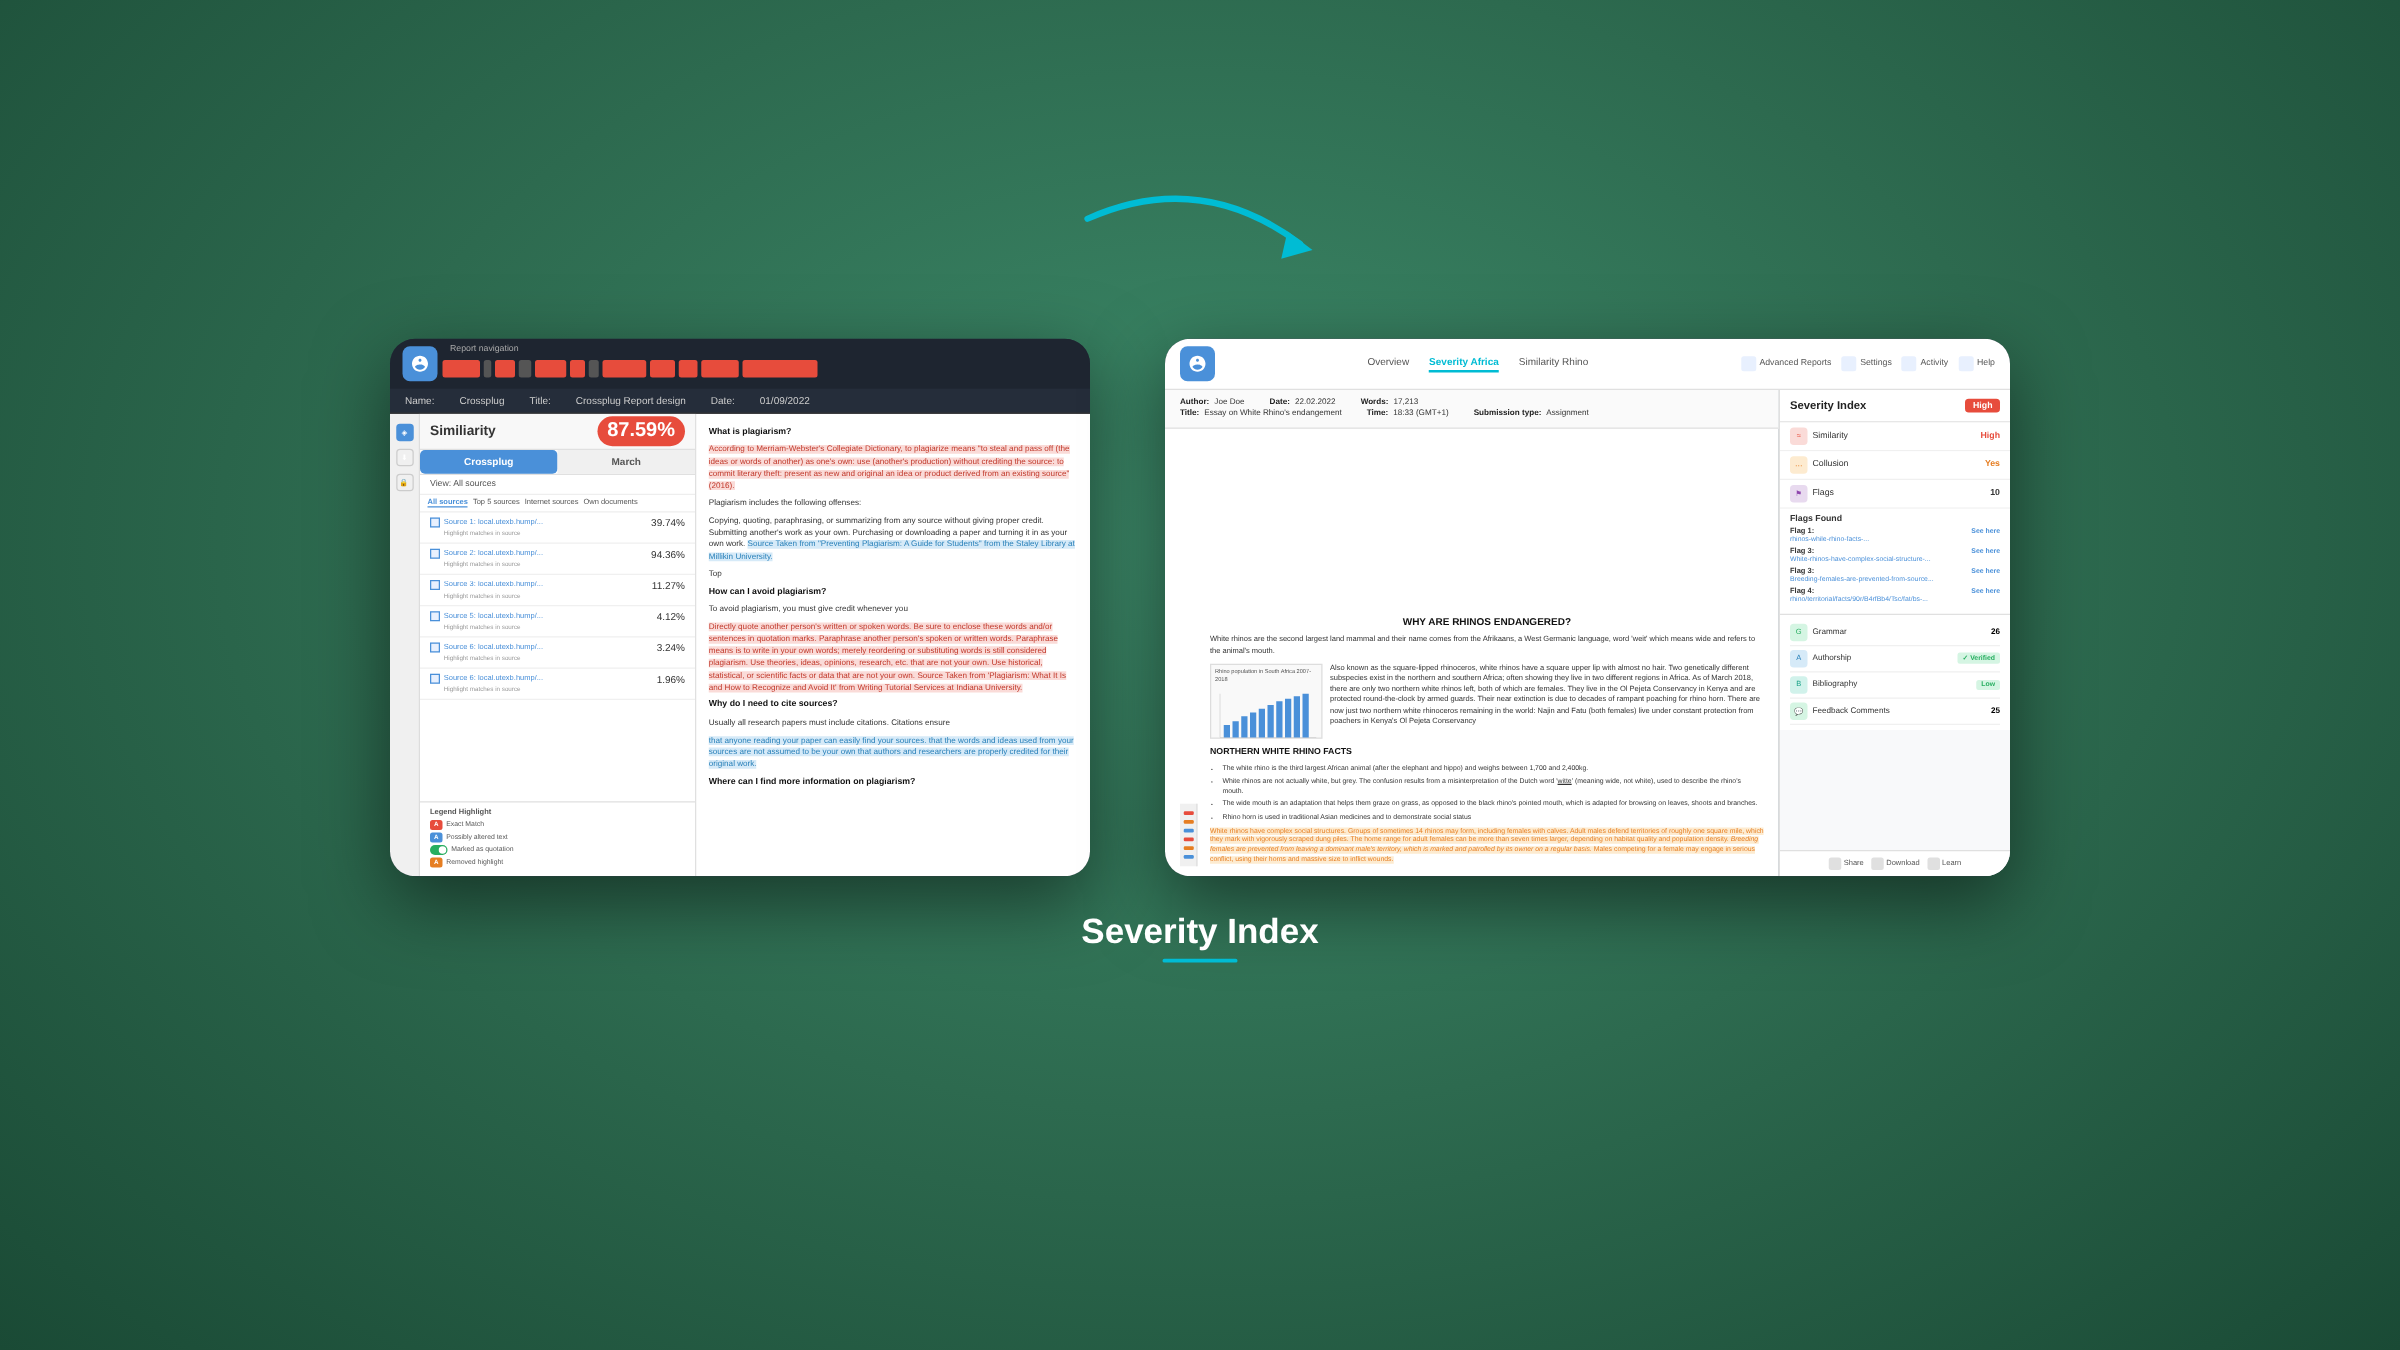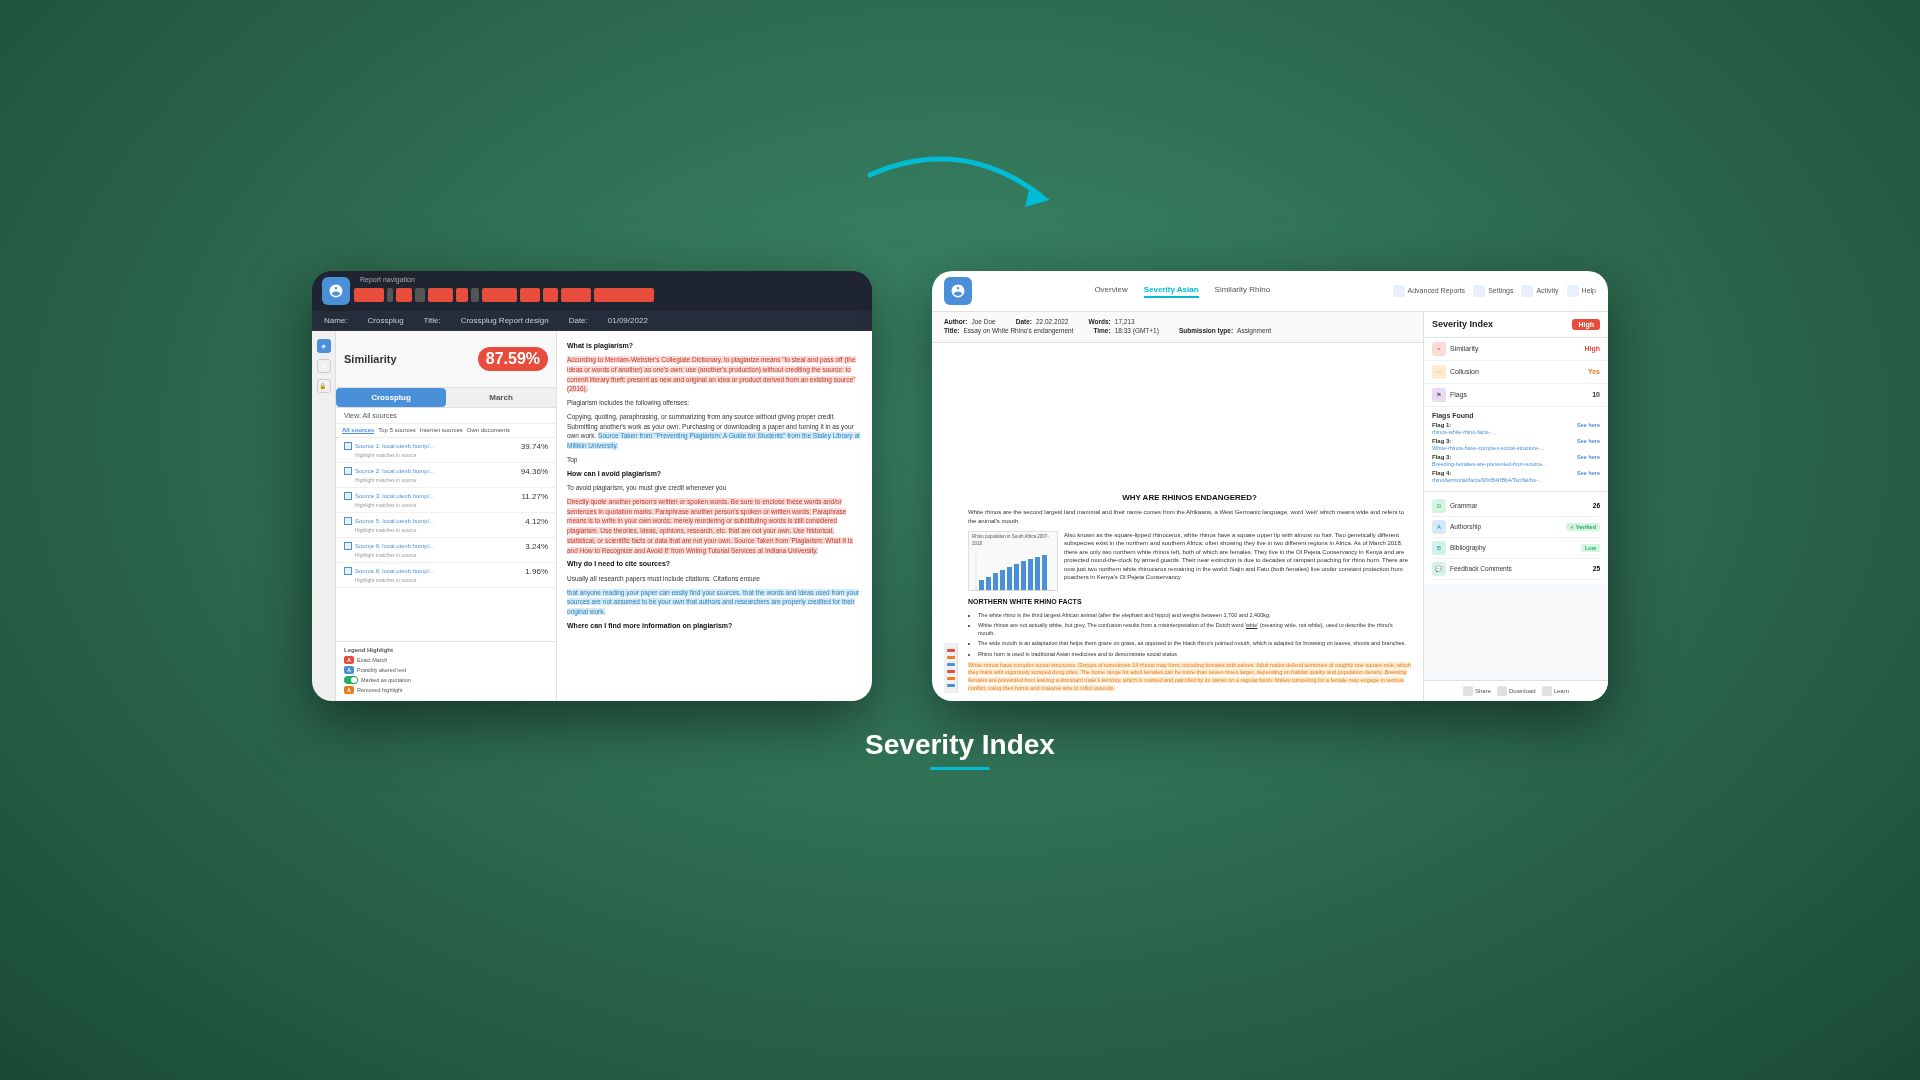--- a/index.html
+++ b/index.html
@@ -123,21 +123,21 @@
     .similarity-panel {
       width: 220px;
       background: #fff;
       display: flex;
       flex-direction: column;
       font-size: 7px;
     }
 
     .similarity-header {
       background: #f8f8f8;
-      padding: 16px 8px;
+      padding: 2px 8px;
       border-bottom: 1px solid #e0e0e0;
       font-size: 11px;
       font-weight: bold;
       color: #333;
       display: flex;
       align-items: center;
       justify-content: space-between;
     }
 
     .similarity-score-badge {
@@ -956,21 +956,21 @@
     <div class="panel-card right-panel">
 
       <div class="right-panel-nav">
         <div class="right-logo">
           <svg width="16" height="16" viewBox="0 0 20 20" fill="none">
             <path d="M10 2C5.58 2 2 5.58 2 10s3.58 8 8 8 8-3.58 8-8-3.58-8-8-8zm0 3c.83 0 1.5.67 1.5 1.5S10.83 8 10 8s-1.5-.67-1.5-1.5S9.17 5 10 5zm0 11c-2.08 0-3.92-1.06-5-2.67.02-1.65 3.33-2.56 5-2.56 1.66 0 4.97.91 5 2.56C13.92 14.94 12.08 16 10 16z" fill="white"></path>
           </svg>
         </div>
         <div class="right-nav-tabs">
           <span class="right-nav-tab">Overview</span>
-          <span class="right-nav-tab active-nav">Severity Asian</span>
+          <span class="right-nav-tab active-nav">Severity Africa</span>
           <span class="right-nav-tab">Similarity Rhino</span>
         </div>
         <div class="right-nav-actions">
           <div class="right-nav-action-item">
             <div class="action-icon-box"></div>
             <span>Advanced Reports</span>
           </div>
           <div class="right-nav-action-item">
             <div class="action-icon-box"></div>
             <span>Settings</span>

